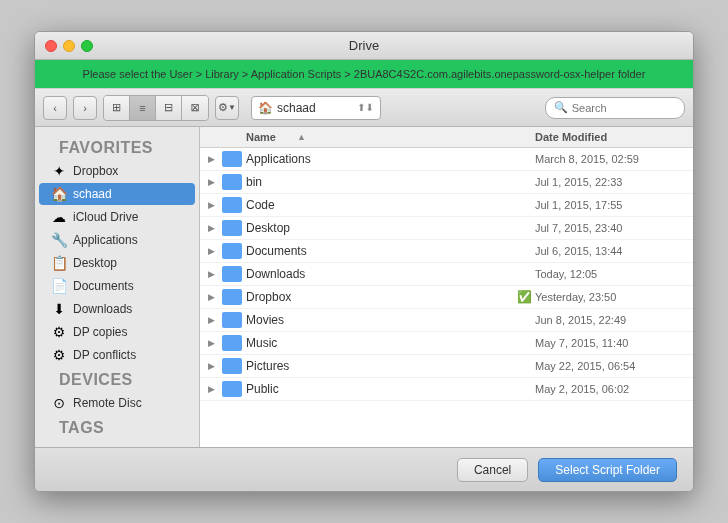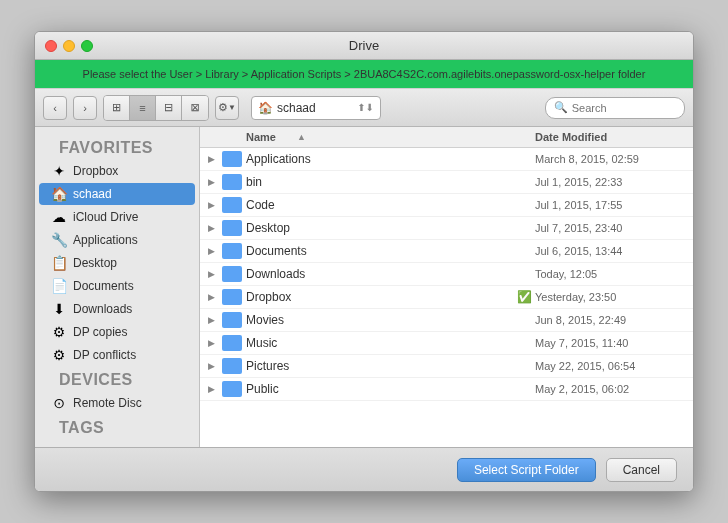--- a/index.html
+++ b/index.html
@@ -461,16 +461,16 @@
       <div class="file-icon"></div>
       <span class="file-name">Public</span>
       <span style="width:18px;display:inline-block;"></span>
       <span class="file-date">May 2, 2015, 06:02</span>
     </div>
         </div>
     </div>
   </div>
 
   <div class="footer">
+    <button class="btn btn-cancel">Cancel</button>
     <button class="btn btn-primary">Select Script Folder</button>
-    <button class="btn btn-cancel">Cancel</button>
   </div>
 </div>
 
 </body></html>

